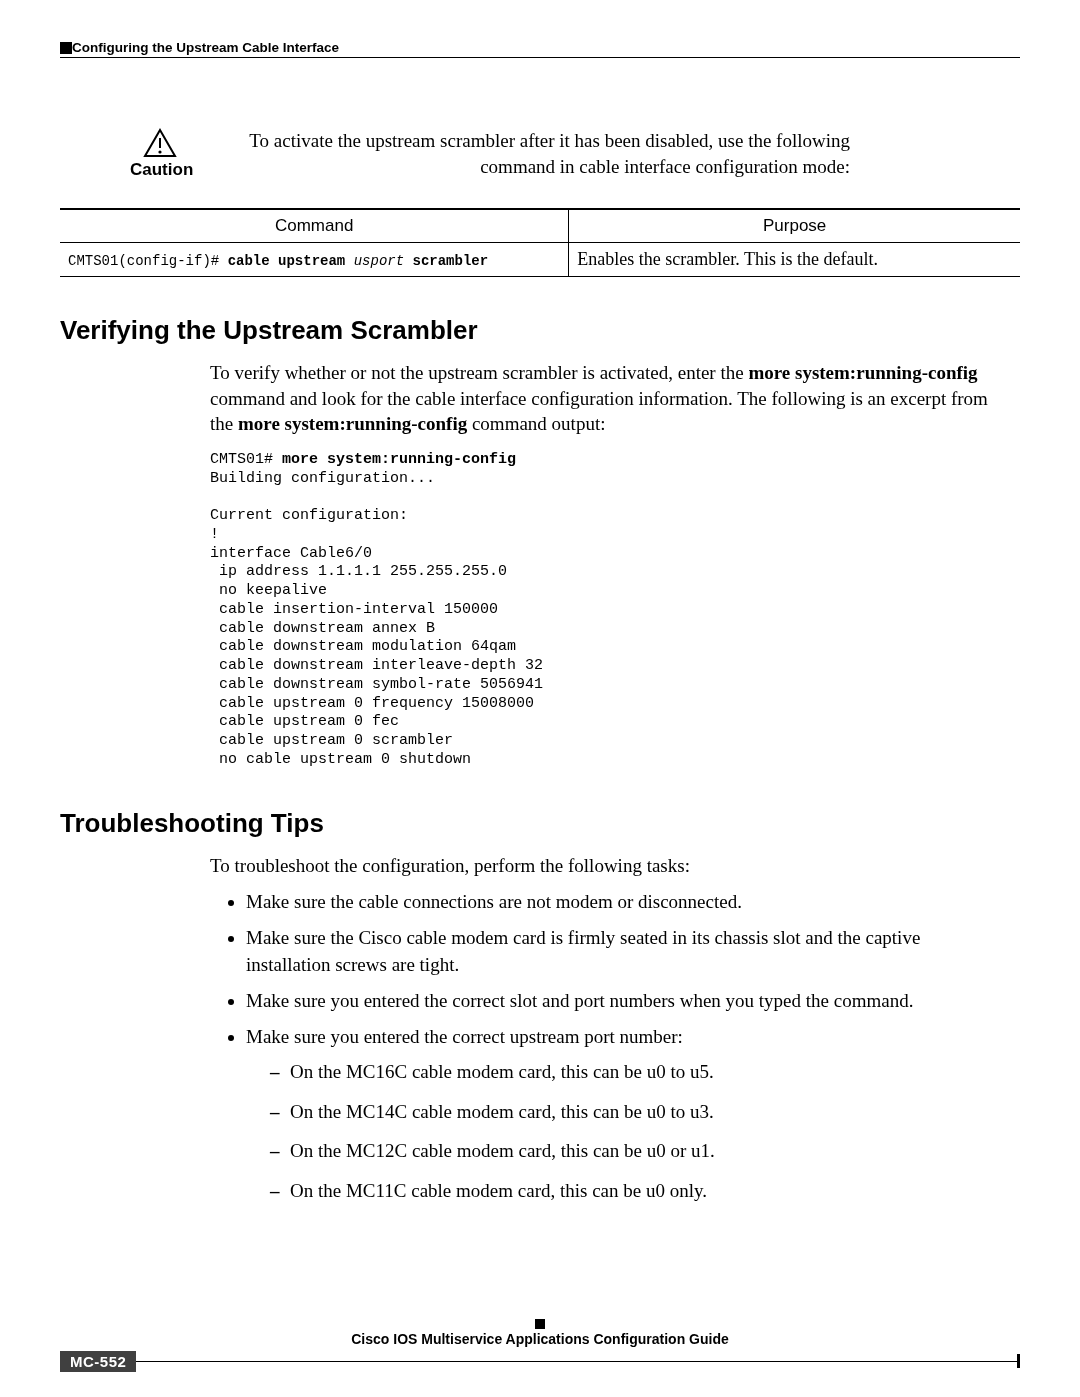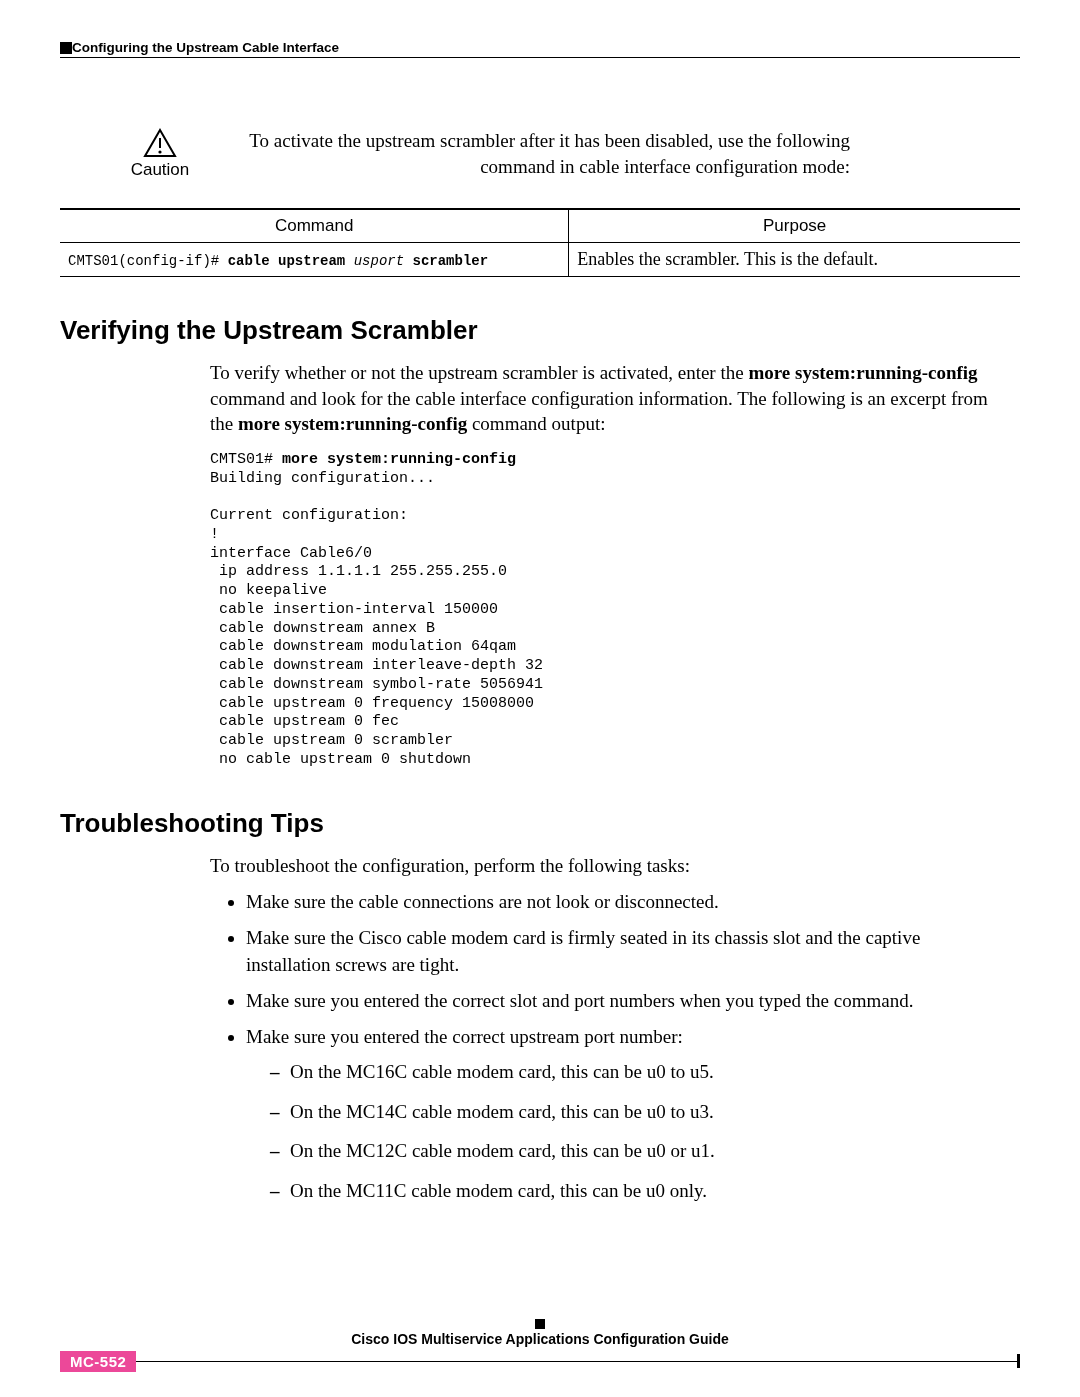--- a/index.html
+++ b/index.html
@@ -62,21 +62,21 @@
     margin-left: 70px;
     width: 720px;
     display: flex;
     align-items: flex-start;
     gap: 20px;
   }
   .caution-leftcol{
     width: 60px;
     text-align: center;
     font-family: Arial, Helvetica, sans-serif;
-    font-weight: normal;
+    font-weight: bold;
     font-size: 17px;
   }
   .caution-rightcol{
     flex: 1;
     font-size: 19px;
     line-height: 1.35;
   }
   .caution-icon{
     display:block;
     margin: 0 auto 2px auto;
@@ -202,21 +202,21 @@
     margin-top:4px;
     position: relative;
     height:22px;
   }
   .footer-bottom .line{
     position:absolute; left:0; right:0; top:10px; border-top:1px solid #000;
   }
   .page-badge{
     position:absolute;
     left:0; top:0;
-    background:#ec4899;
+    background:#404040;
     color:#fff;
     font-family: Arial, Helvetica, sans-serif;
     font-weight: bold;
     font-size: 15px;
     padding: 2px 10px;
     letter-spacing: 0.5px;
   }
   .footer-right-mark{
     position:absolute;
     right:0; top:3px;
@@ -287,21 +287,21 @@
  cable upstream 0 frequency 15008000
  cable upstream 0 fec
  cable upstream 0 scrambler
  no cable upstream 0 shutdown</span></pre>
 
   <h2 class="section-title">Troubleshooting Tips</h2>
 
   <div class="para">To troubleshoot the configuration, perform the following tasks:</div>
 
   <ul class="bullets">
-    <li>Make sure the cable connections are not look or disconnected.</li>
+    <li>Make sure the cable connections are not modem or disconnected.</li>
     <li>Make sure the Cisco cable modem card is firmly seated in its chassis slot and the captive installation screws are tight.</li>
     <li>Make sure you entered the correct slot and port numbers when you typed the command.</li>
     <li>
       <span>Make sure you entered the correct upstream port number:</span>
       <ul class="sub">
         <li>On the MC16C cable modem card, this can be u0 to u5.</li>
         <li>On the MC14C cable modem card, this can be u0 to u3.</li>
         <li>On the MC12C cable modem card, this can be u0 or u1.</li>
         <li>On the MC11C cable modem card, this can be u0 only.</li>
       </ul>

